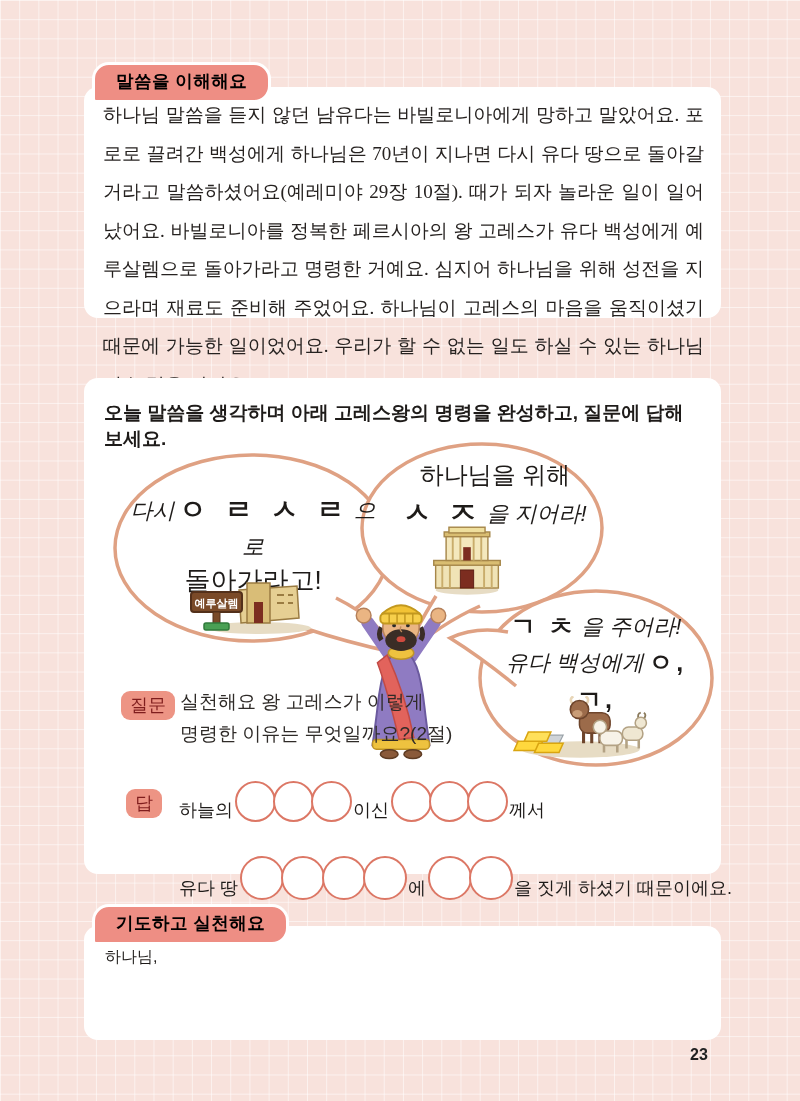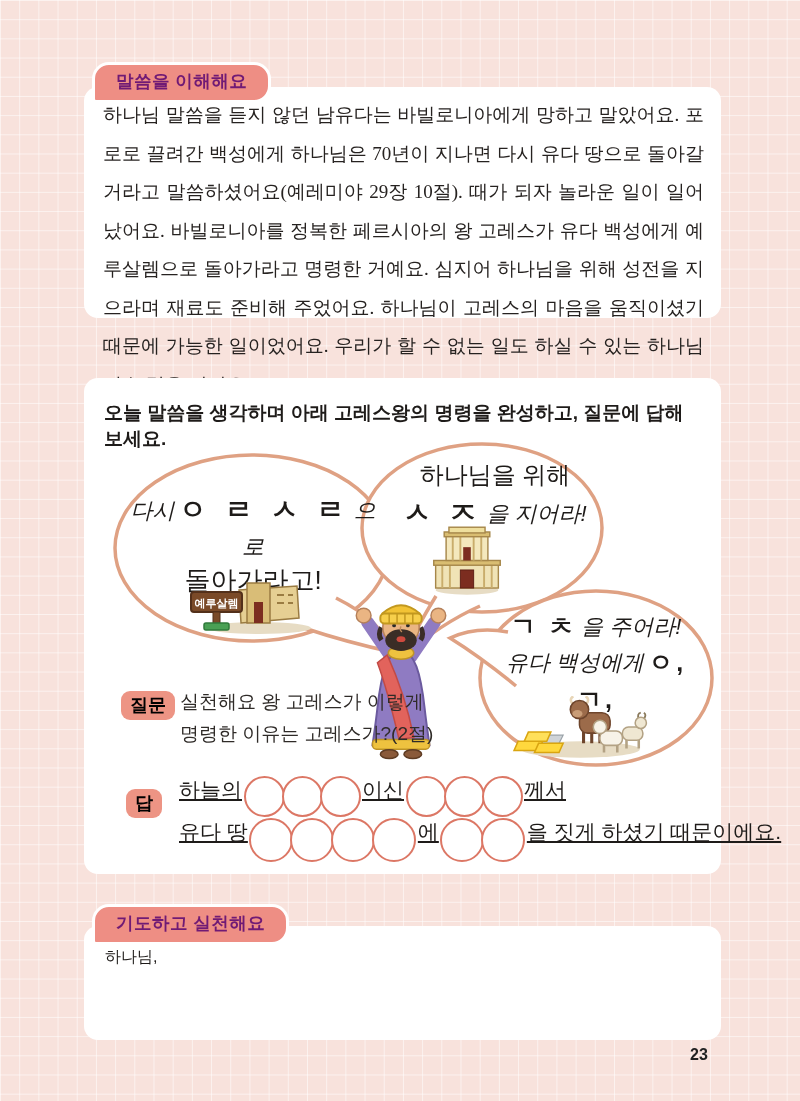--- a/index.html
+++ b/index.html
@@ -15,21 +15,21 @@
     background-size:19.2px 19.2px;
   }
 
   .whitebox { position:absolute; background:#fff; border-radius:14px; }
   .box1 { left:84px; top:87px;  width:637px; height:231px; }
   .box2 { left:84px; top:378px; width:637px; height:496px; }
   .box3 { left:84px; top:926px; width:637px; height:114px; }
 
   .badge {
     position:absolute; z-index:3;
-    background:#ee8e84; color:#701a75;
+    background:#ee8e84; color:#000000;
     font-weight:bold; font-size:17.5px; line-height:1;
     padding:8px 21px 9px; border:3px solid #fff;
     border-radius:17px 17px 17px 4px;
     letter-spacing:.5px;
   }
   .badge1 { left:92px; top:62px; }
   .badge2 { left:92px; top:355px; }
   .badge3 { left:92px; top:904px; }
 
   .para {
@@ -58,32 +58,32 @@
   .jamo3 { font-weight:bold; font-size:25px; letter-spacing:3px; vertical-align:-1px; }
 
   .mini-illus { position:absolute; }
   .illus-jerusalem { left:105px; top:136px; width:128px; height:60px; }
   .illus-temple    { left:345px; top:84px;  width:76px;  height:72px; }
   .illus-king      { left:248px; top:150px; width:138px; height:172px; }
   .illus-livestock { left:428px; top:256px; width:138px; height:64px; }
 
   
   .minibadge {
-    display:inline-block; background:#ed9484; color:#000000;
-    font-size:18px; font-weight:bold; line-height:1;
+    display:inline-block; background:#ed9484; color:#7f1d1d;
+    font-size:18px; font-weight:normal; line-height:1;
     padding:5px 9px 6px; border-radius:9px;
   }
   .qbadge { position:absolute; left:121px; top:691px; }
   .qline1 { position:absolute; left:180px; top:689px; font-size:19px; }
   .qline2 { position:absolute; left:180px; top:721px; font-size:19px; }
   .abadge { position:absolute; left:126px; top:789px; }
 
-  .arow { position:absolute; display:flex; align-items:flex-start; font-size:21px; color:#1e1b19;text-decoration:underline; }
+  .arow { position:absolute; display:flex; align-items:flex-end; font-size:18px; color:#1e1b19; }
   .arow1 { left:176px; top:776px; height:46px; }
-  .arow2 { left:176px; top:818px; height:48px; }
+  .arow2 { left:176px; top:852px; height:48px; }
   .circle {
     flex:none; width:41px; height:41px; border-radius:50%;
     background:#fff; border:2.5px solid #dc7765; margin:0 -1.5px;
   }
   .arow2 .circle { width:44px; height:44px; }
   .atext { white-space:nowrap; padding:0 3px; }
 
   .prayer { position:absolute; left:105px; top:947px; font-size:16px; color:#1e1b19; }
   .pagenum { position:absolute; left:690px; top:1046px; font-size:16px; font-weight:bold; color:#222; }
 </style>
@@ -198,21 +198,21 @@
       <circle cx="86" cy="30" r="6.5" fill="#f7f3e8" stroke="#b3a284" stroke-width="1.5"></circle>
       <path d="M112 42 v9 M124 42 v9" stroke="#b3a284" stroke-width="2.5"></path>
       <rect x="108" y="30" width="20" height="13" rx="6" fill="#efe7d2" stroke="#b3a284" stroke-width="1.5"></rect>
       <path d="M124 22 q-2 -5 2 -6 M129 22 q3 -4 0 -6" stroke="#8a7a5c" stroke-width="1.8" fill="none"></path>
       <circle cx="126" cy="26" r="5.5" fill="#efe7d2" stroke="#b3a284" stroke-width="1.5"></circle>
     </svg>
   </div>
 
   <span class="minibadge qbadge">질문</span>
   <div class="qline1">실천해요 왕 고레스가 이렇게</div>
-  <div class="qline2">명령한 이유는 고레스가?(2절)</div>
+  <div class="qline2">명령한 이유는 무엇일까요?(2절)</div>
 
   <span class="minibadge abadge">답</span>
   <div class="arow arow1">
     <span class="atext">하늘의</span>
     <span class="circle"></span>
     <span class="circle"></span>
     <span class="circle"></span>
     <span class="atext">이신</span>
     <span class="circle"></span>
     <span class="circle"></span>

